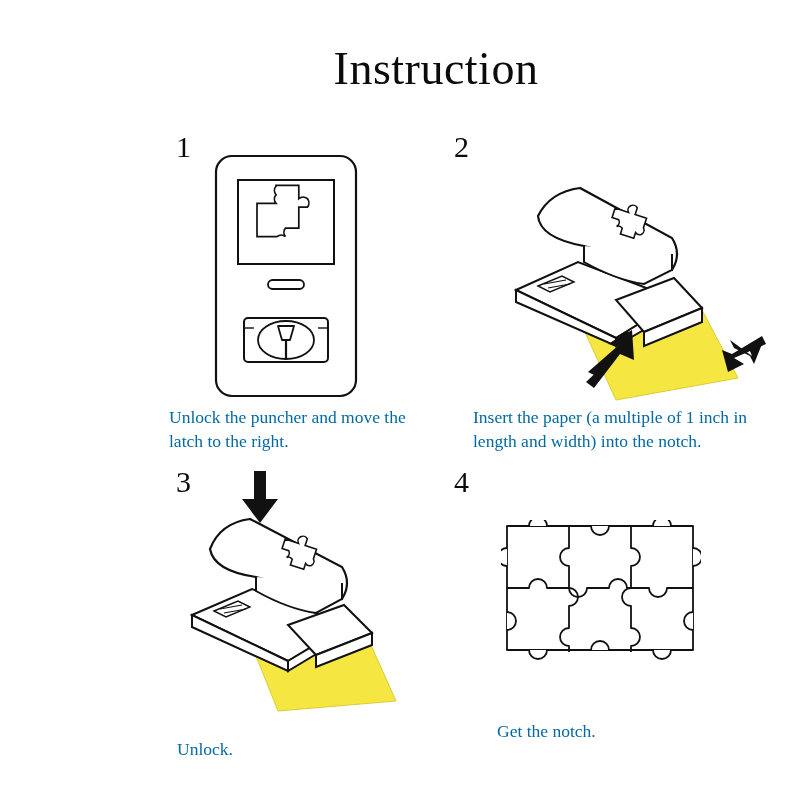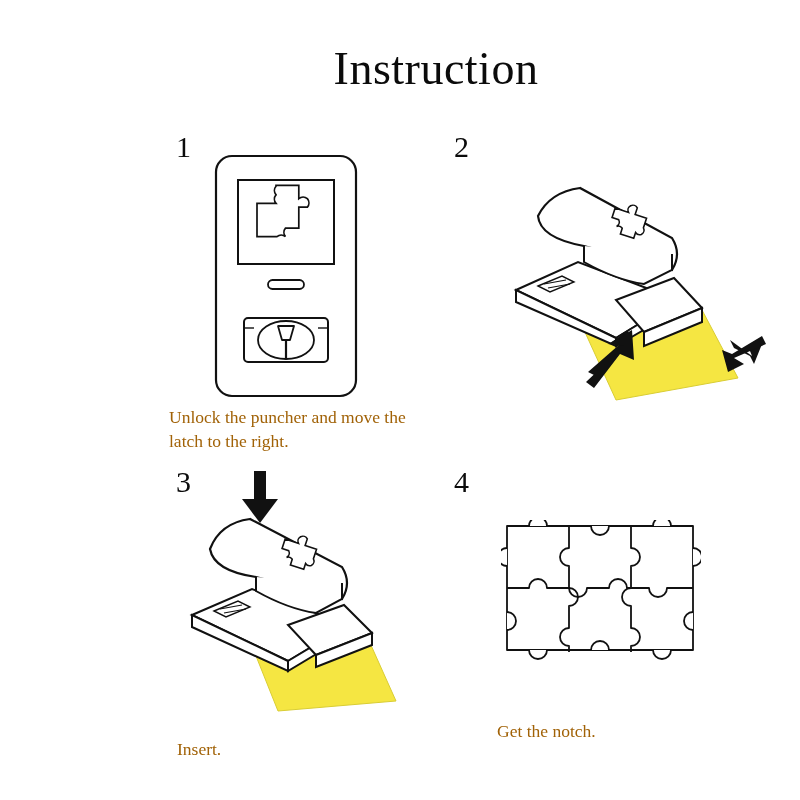--- a/index.html
+++ b/index.html
@@ -35,21 +35,21 @@
     position: absolute;
     font-family: "Liberation Serif", serif;
     font-size: 30px;
     color: #0b0b0b;
   }
   .caption {
     position: absolute;
     font-family: "Liberation Serif", serif;
     font-size: 17.5px;
     line-height: 1.35;
-    color: #a16207;
+    color: #0369a1;
   }
   .art {
     position: absolute;
   }
   
   #step1 { left: 100px; top: 130px; width: 290px; height: 330px; }
   #step2 { left: 400px; top: 130px; width: 360px; height: 330px; }
   #step3 { left: 100px; top: 465px; width: 290px; height: 310px; }
   #step4 { left: 400px; top: 465px; width: 360px; height: 310px; }
 
@@ -124,20 +124,21 @@
         <path d="M264 190 L286 206 L282 196 L296 194 L288 214 L284 206 L268 198 Z" fill="#111"></path>
         <g fill="#111">
           <polygon points="120,232 158,196 142,194 166,180 168,210 154,204 128,238"></polygon>
         </g>
         <g fill="#111">
           <polygon points="300,194 268,208 278,214 262,222 256,200 266,204 296,186"></polygon>
         </g>
       </svg>
     </div>
   </div>
+  <div class="caption" id="cap2">Insert the paper (a multiple of 1 inch in length and width) into the notch.</div>
 
   <div class="step" id="step3">
     <div class="step-num">3</div>
     <div class="art" style="left:20px; top:0px;">
       <svg width="280" height="250" viewBox="0 0 280 250" fill="none" xmlns="http://www.w3.org/2000/svg">
 
         <g fill="#111">
           <rect x="98" y="6" width="12" height="30"></rect>
           <polygon points="86,34 122,34 104,58"></polygon>
         </g>
@@ -154,21 +155,21 @@
         <path d="M132 160 L188 140 L216 168 L160 190 Z" stroke="#111" stroke-width="2" fill="#fff"></path>
         <path d="M160 190 L160 202 L216 180 L216 168 Z" stroke="#111" stroke-width="2" fill="#fff"></path>
 
         <path d="M54 84 Q64 58 94 54 L186 102 Q196 118 186 134 L100 112 Q58 106 54 84 Z" stroke="#111" stroke-width="2.2" fill="#fff"></path>
         <path d="M100 112 L100 126 Q132 144 160 148 L186 134 L186 118" stroke="#111" stroke-width="2" fill="#fff"></path>
 
         <path d="M126 78 h14 a5 5 0 0 1 0 -7 a5 5 0 0 1 7 0 v7 h12 v10 a5 5 0 0 1 0 7 a5 5 0 0 1 -6 0 v6 h-14 v-6 a5 5 0 0 0 -6 0 a5 5 0 0 0 0 -7 h-7 z" stroke="#111" stroke-width="1.6" fill="#fff" transform="rotate(18 140 86)"></path>
       </svg>
     </div>
   </div>
-  <div class="caption" id="cap3">Insert.</div>
+  <div class="caption" id="cap3">Unlock.</div>
 
   <div class="step" id="step4">
     <div class="step-num">4</div>
     <div class="art" style="left:65px; top:55px;">
       <svg width="200" height="140" viewBox="0 0 200 140" fill="none" xmlns="http://www.w3.org/2000/svg" stroke="#111" stroke-width="1.8" stroke-linejoin="round">
 
         <rect x="6" y="6" width="186" height="124" fill="#fff"></rect>
 
         <path d="M68 6 v22 a9 9 0 0 0 0 18 v22 a9 9 0 0 1 0 18 v22 a9 9 0 0 0 0 18 v6" fill="none"></path>
         <path d="M130 6 v22 a9 9 0 0 1 0 18 v22 a9 9 0 0 0 0 18 v22 a9 9 0 0 1 0 18 v6" fill="none"></path>

